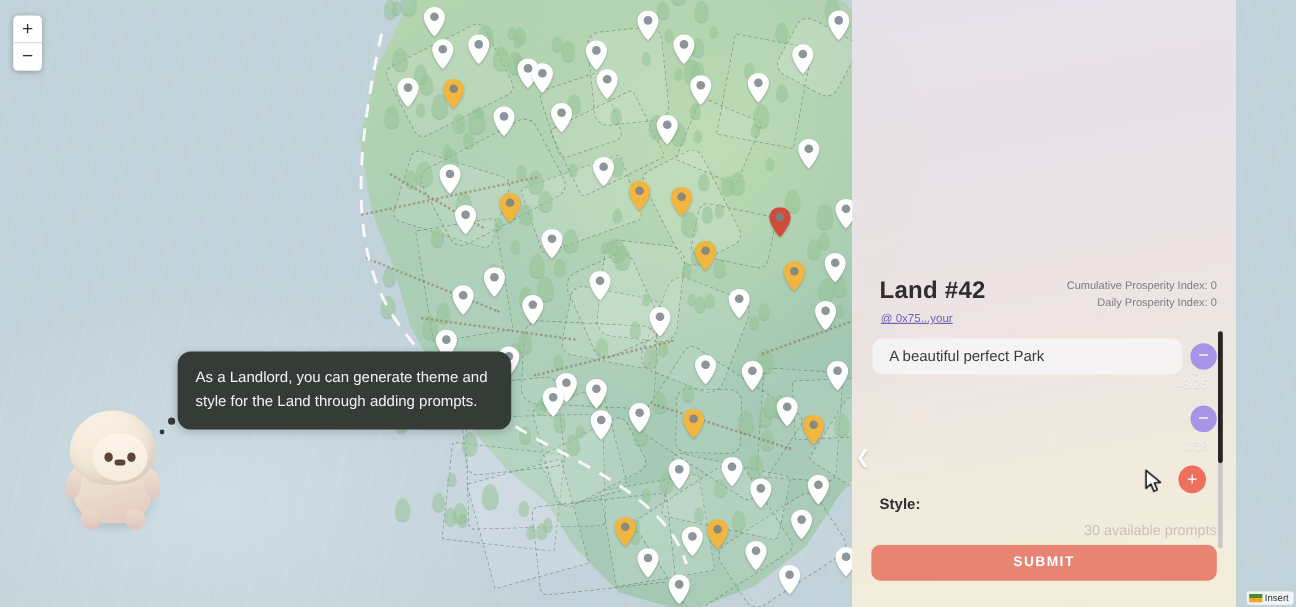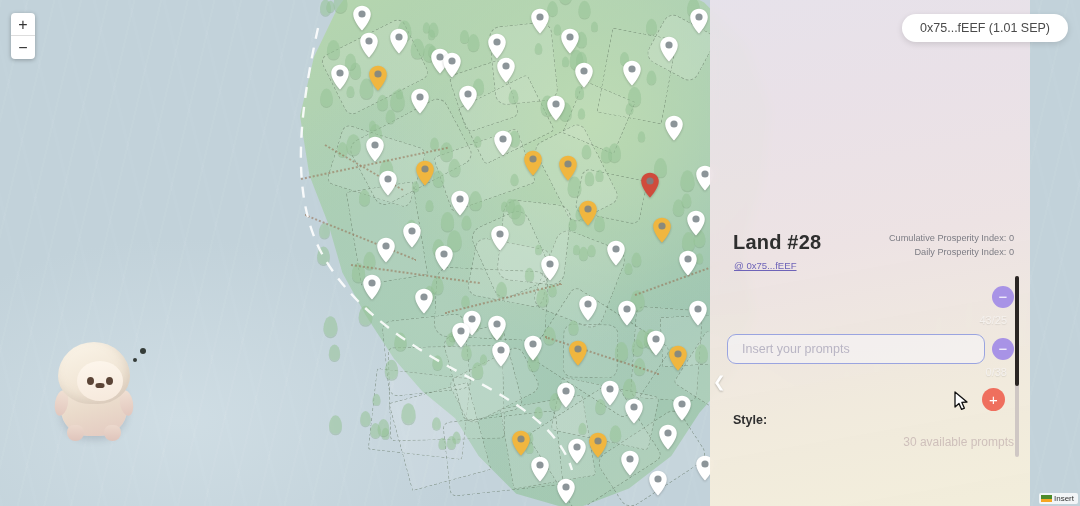--- a/index.html
+++ b/index.html
@@ -919,53 +919,54 @@
       <div class="char-face">
         <div class="eye l"></div>
         <div class="eye r"></div>
         <div class="mouth"></div>
       </div>
     </div>
   </div>
 
   <div class="bubble-dot d1"></div>
   <div class="bubble-dot d2"></div>
+  <div class="bubble">As a Landlord, you can generate theme and style for the Land through adding prompts.</div>
 
   <div class="panel">
     <div class="panel-collapse">❮</div>
 
 
-    <div class="land-title">Land #28</div>
+    <div class="land-title">Land #42</div>
 
     <div class="prosperity">
       <div>Cumulative Prosperity Index: 0</div>
       <div>Daily Prosperity Index: 0</div>
     </div>
 
-    <a class="land-owner">@ 0x75...fEEF</a>
-
+    <a class="land-owner">@ 0x75...your</a>
+
+    <input class="prompt-input" style="top: 282px;" placeholder="Insert your prompts" value="A beautiful perfect Park">
     <button class="circ-btn minus" style="left:282px; top:286px">−</button>
     <div class="char-count" style="top:314px">43/25</div>
 
-    <input class="prompt-input focused" style="top: 334px;" placeholder="Insert your prompts">
     <button class="circ-btn minus" style="left:282px; top:338px">−</button>
     <div class="char-count" style="top:366px">0/38</div>
 
     <button class="circ-btn plus" style="left:272px; top:388px; width:23px; height:23px;">+</button>
 
     <div class="style-label">Style:</div>
     <div class="avail-prompts">30 available prompts</div>
 
     <div class="scrollbar-track">
       <div class="scrollbar-thumb"></div>
     </div>
   </div>
 
-
-  <div class="wallet-badge">0x75...fEEF (1.01 SEP)</div>
+  <button class="submit-btn">SUBMIT</button>
+
 
   <svg class="cursor-icon" viewBox="0 0 18 20">
     <path d="M1 1 L1 16 L5 12.4 L7.6 18.4 L10.4 17.2 L7.9 11.4 L13 11 Z" fill="#fff" stroke="#111" stroke-width="1.3" stroke-linejoin="round"></path>
   </svg>
 
   <div class="leaflet-attr">
     <span class="leaflet-flag"></span>
     <span>Insert</span>
   </div>
 

